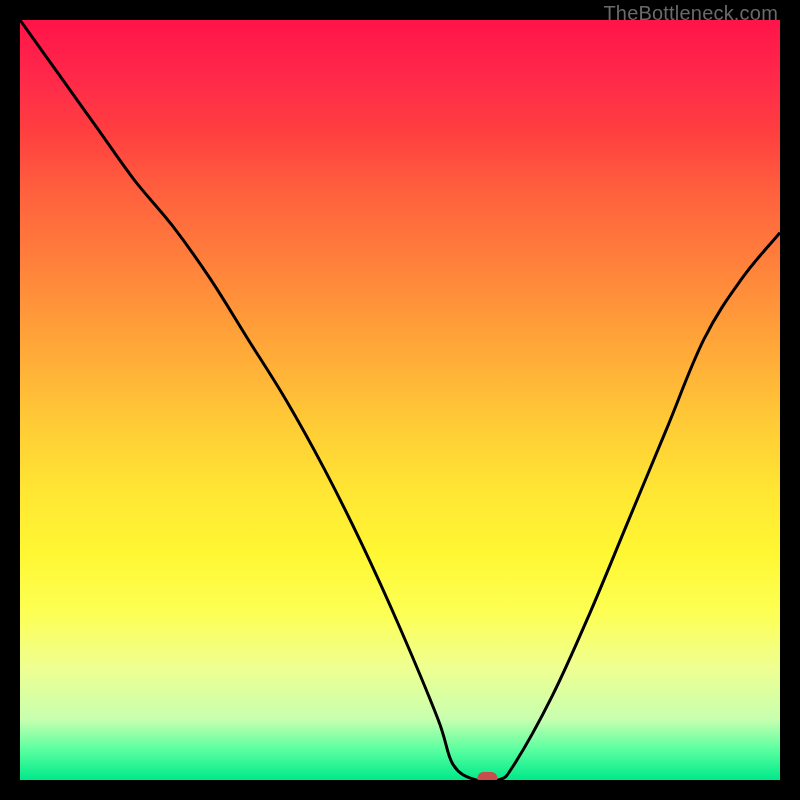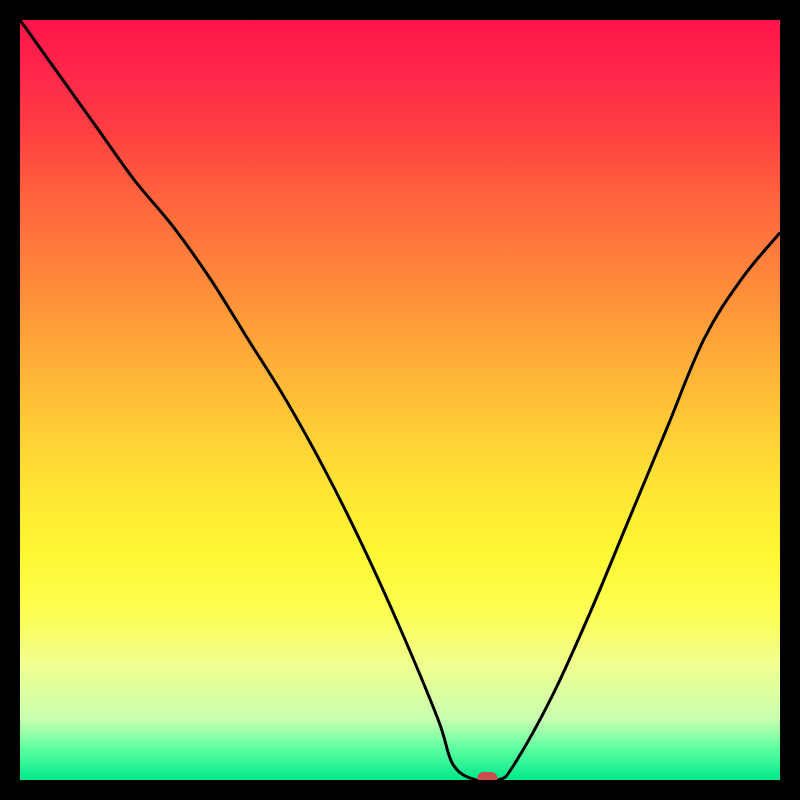--- a/index.html
+++ b/index.html
@@ -58,20 +58,21 @@
   .marker {
     fill: #c94d4d;
     stroke: none;
   }
 </style>
 </head>
 <body>
 
 <div class="chart-container">
 
+  <div class="watermark">TheBottleneck.com</div>
 
   <div class="plot-area">
     <svg class="plot-svg" viewBox="0 0 760 760" preserveAspectRatio="none">
       <path fill="none" stroke="#000000" stroke-width="3" d="M 0 0 C 6.84 9.575999999999988, 24.32 34.04799999999994, 38 53.19999999999993 C 51.68 72.35199999999992, 62.32 87.24799999999996, 76 106.39999999999998 C 89.68 125.55199999999999, 100.32 141.816, 114 159.60000000000002 C 127.68 177.38400000000004, 138.32 187.41600000000005, 152 205.20000000000005 C 165.68 222.98400000000004, 176.32 237.87999999999997, 190 258.4 C 203.68 278.91999999999996, 214.32 297.31200000000007, 228 319.20000000000005 C 241.68 341.088, 252.32 356.744, 266 380 C 279.68 403.256, 290.32 422.408, 304 448.40000000000003 C 317.68 474.39200000000005, 328.32 495.67199999999997, 342 524.4 C 355.68 553.1279999999999, 366.32 576.536, 380 608 C 393.68 639.464, 408.42400000000004 674.576, 418.00000000000006 699.2 C 427.5760000000001 723.8240000000001, 426.36 733.856, 433.2 744.8 C 440.03999999999996 755.7439999999999, 447.792 757.264, 456 760 C 464.208 762.736, 471.96000000000004 762.736, 478.8 760 C 485.64 757.264, 484.424 759.848, 494 744.8 C 503.576 729.752, 518.32 703.76, 532 676.4 C 545.68 649.04, 556.32 624.264, 570 592.8 C 583.68 561.3359999999999, 594.32 534.432, 608 501.59999999999997 C 621.68 468.768, 632.32 443.23199999999997, 646 410.4 C 659.68 377.568, 670.32 346.56000000000006, 684 319.20000000000005 C 697.68 291.84000000000003, 708.32 277.55199999999996, 722 258.4 C 735.68 239.248, 753.16 221.00800000000004, 760 212.80000000000007" id="curvePath"></path>
       <rect id="markerDot" class="marker" x="457.4" y="752" width="20" height="12" rx="6" ry="6"></rect>
     </svg>
   </div>
 
 </div>
 

